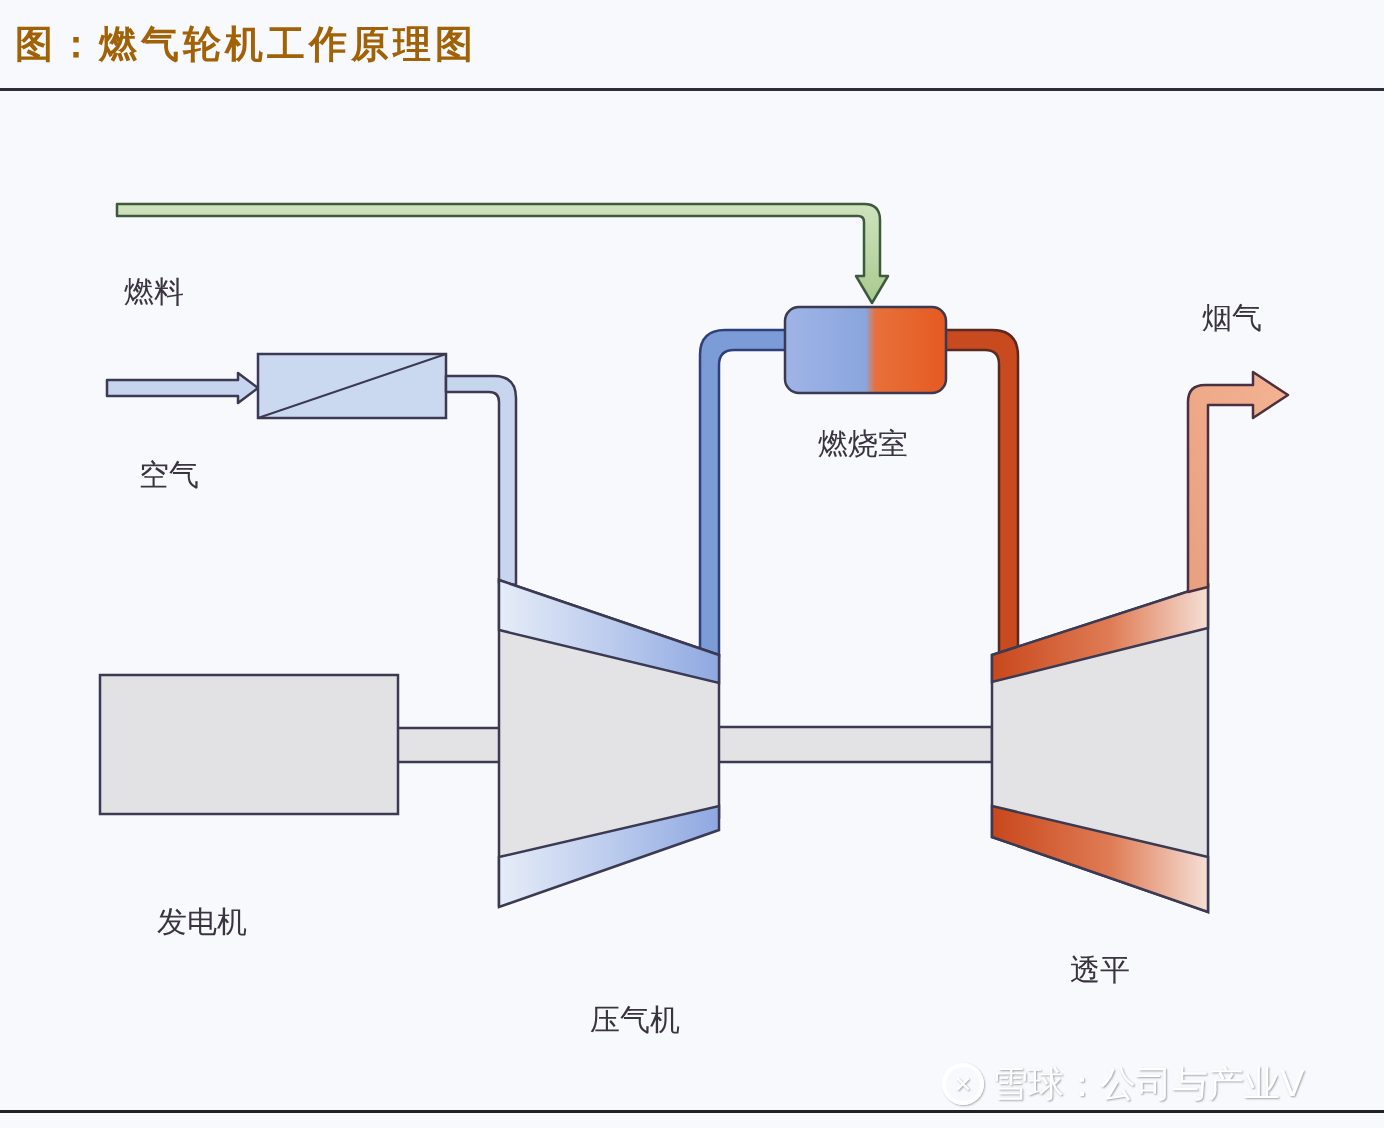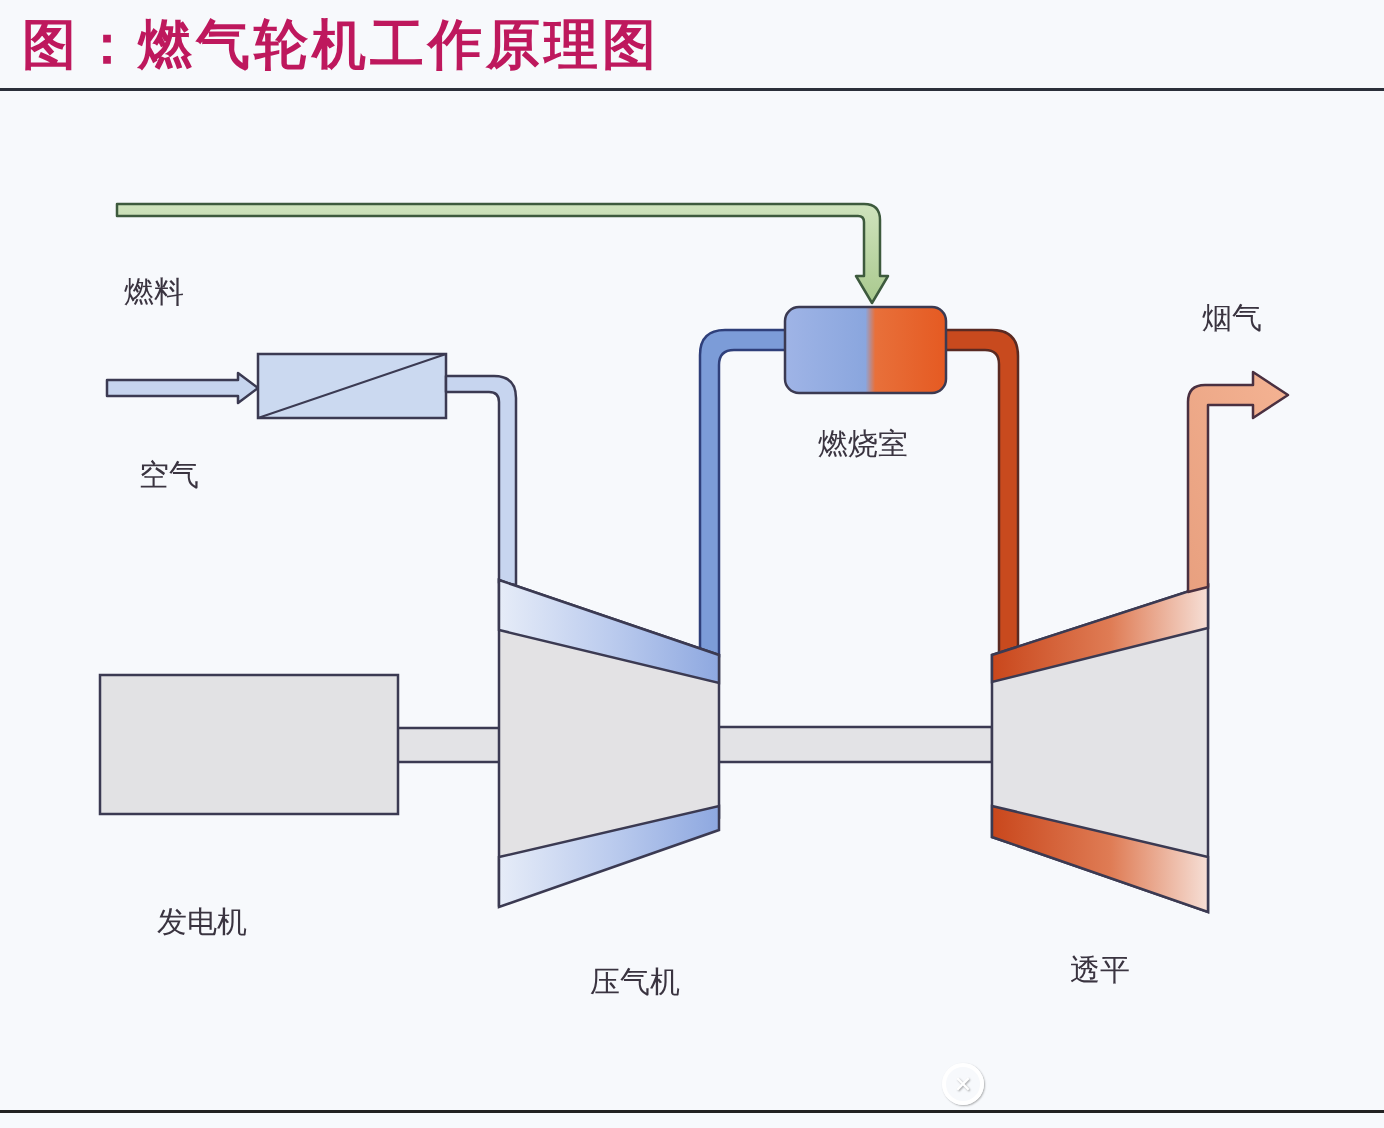--- a/index.html
+++ b/index.html
@@ -2,22 +2,22 @@
 <html><head>
   <meta charset="utf-8">
   <style>
     html, body { margin: 0; padding: 0; }
     body {
       width: 1384px; height: 1128px; position: relative; overflow: hidden;
       background: #f7f9fc;
       font-family: "DejaVu Sans", sans-serif;
     }
     .title {
-      position: absolute; left: 22px; top: 6px;
-      font-size: 54px; font-weight: bold; color: #be185d;
+      position: absolute; left: 15px; top: 6px;
+      font-size: 38px; font-weight: bold; color: #a16207;
       letter-spacing: 4px; line-height: 76px;
       font-family: "DejaVu Serif", serif;
     }
     .rule-top { position: absolute; left: 0; top: 88px; width: 1384px; height: 3px; background: #2b2f3a; }
     .rule-bottom { position: absolute; left: 0; top: 1110px; width: 1384px; height: 3px; background: #222; }
     svg.diagram { position: absolute; left: 0; top: 0; }
     .lbl {
       position: absolute; font-size: 30px; color: #3a3440;
       font-family: "DejaVu Serif", serif; white-space: nowrap;
     }
@@ -110,20 +110,21 @@
   </g>
 
   <path d="M1188 592 L1188 402 Q1188 385 1205 385 L1253 385 L1253 372 L1288 395 L1253 418 L1253 405 L1210 405 L1208 405 L1208 587 Z" fill="url(#gExhaust)" stroke="#4a3040" stroke-width="2.5" stroke-linejoin="round"></path>
 </svg>
 
 <div class="lbl" style="left:124px; top:272px;">燃料</div>
 <div class="lbl" style="left:139px; top:455px;">空气</div>
 <div class="lbl" style="left:818px; top:424px;">燃烧室</div>
 <div class="lbl" style="left:1202px; top:298px;text-align:right;">烟气</div>
 <div class="lbl" style="left:157px; top:902px;">发电机</div>
-<div class="lbl" style="left:590px; top:962px;">压气机</div>
+<div class="lbl" style="left:590px; top:1000px;">压气机</div>
 <div class="lbl" style="left:1070px; top:950px;">透平</div>
 
 <div class="watermark">
   <span class="wm-logo">✕</span>
+  <span>雪球：公司与产业V</span>
 </div>
 
 <div class="rule-bottom"></div>
 
 </body></html>

